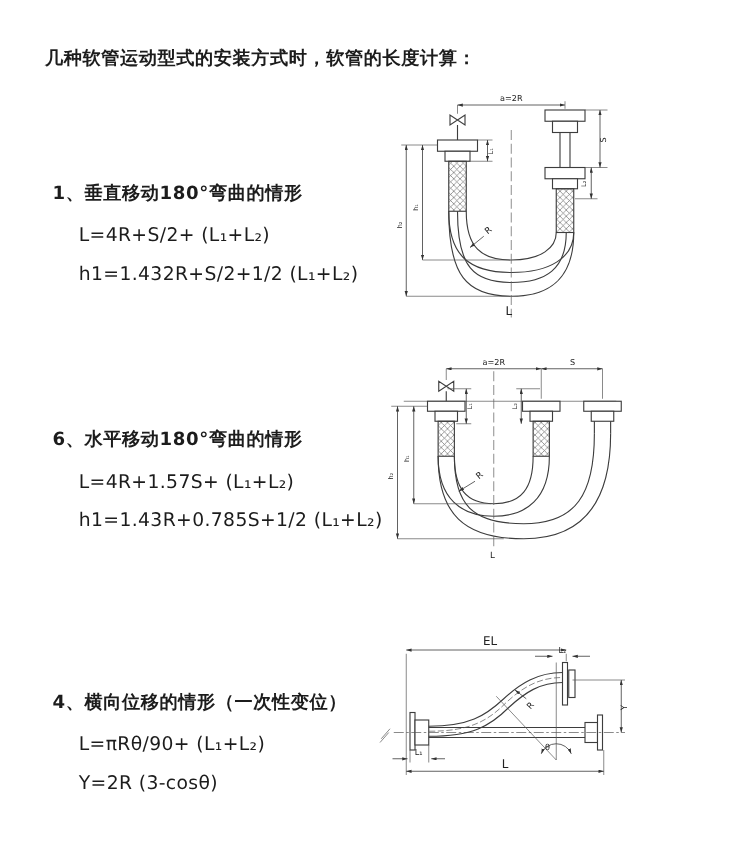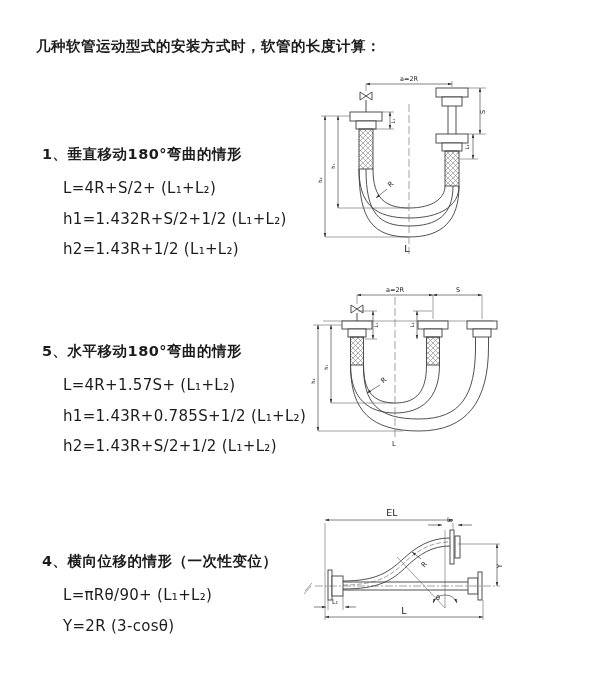--- a/index.html
+++ b/index.html
@@ -24,28 +24,26 @@
 </style>
 </head>
 <body>
 
 <div class="title">几种软管运动型式的安装方式时，软管的长度计算：</div>
 
 <div class="section" id="sec1">
   <div class="heading">1、垂直移动180°弯曲的情形</div>
   <div class="formula">L=4R+S/2+ (L₁+L₂)</div>
   <div class="formula">h1=1.432R+S/2+1/2 (L₁+L₂)</div>
-  <div class="formula">h2=1.43R+1/2 (L₁+L₂)</div>
 </div>
 
 <div class="section" id="sec2">
-  <div class="heading">5、水平移动180°弯曲的情形</div>
+  <div class="heading">6、水平移动180°弯曲的情形</div>
   <div class="formula">L=4R+1.57S+ (L₁+L₂)</div>
   <div class="formula">h1=1.43R+0.785S+1/2 (L₁+L₂)</div>
-  <div class="formula">h2=1.43R+S/2+1/2 (L₁+L₂)</div>
 </div>
 
 <div class="section" id="sec3">
   <div class="heading">4、横向位移的情形（一次性变位）</div>
   <div class="formula">L=πRθ/90+ (L₁+L₂)</div>
   <div class="formula">Y=2R (3-cosθ)</div>
 </div>
 
 <svg style="left:308px;top:68px;" width="292" height="192" viewBox="0 0 292 192">
   <defs>

